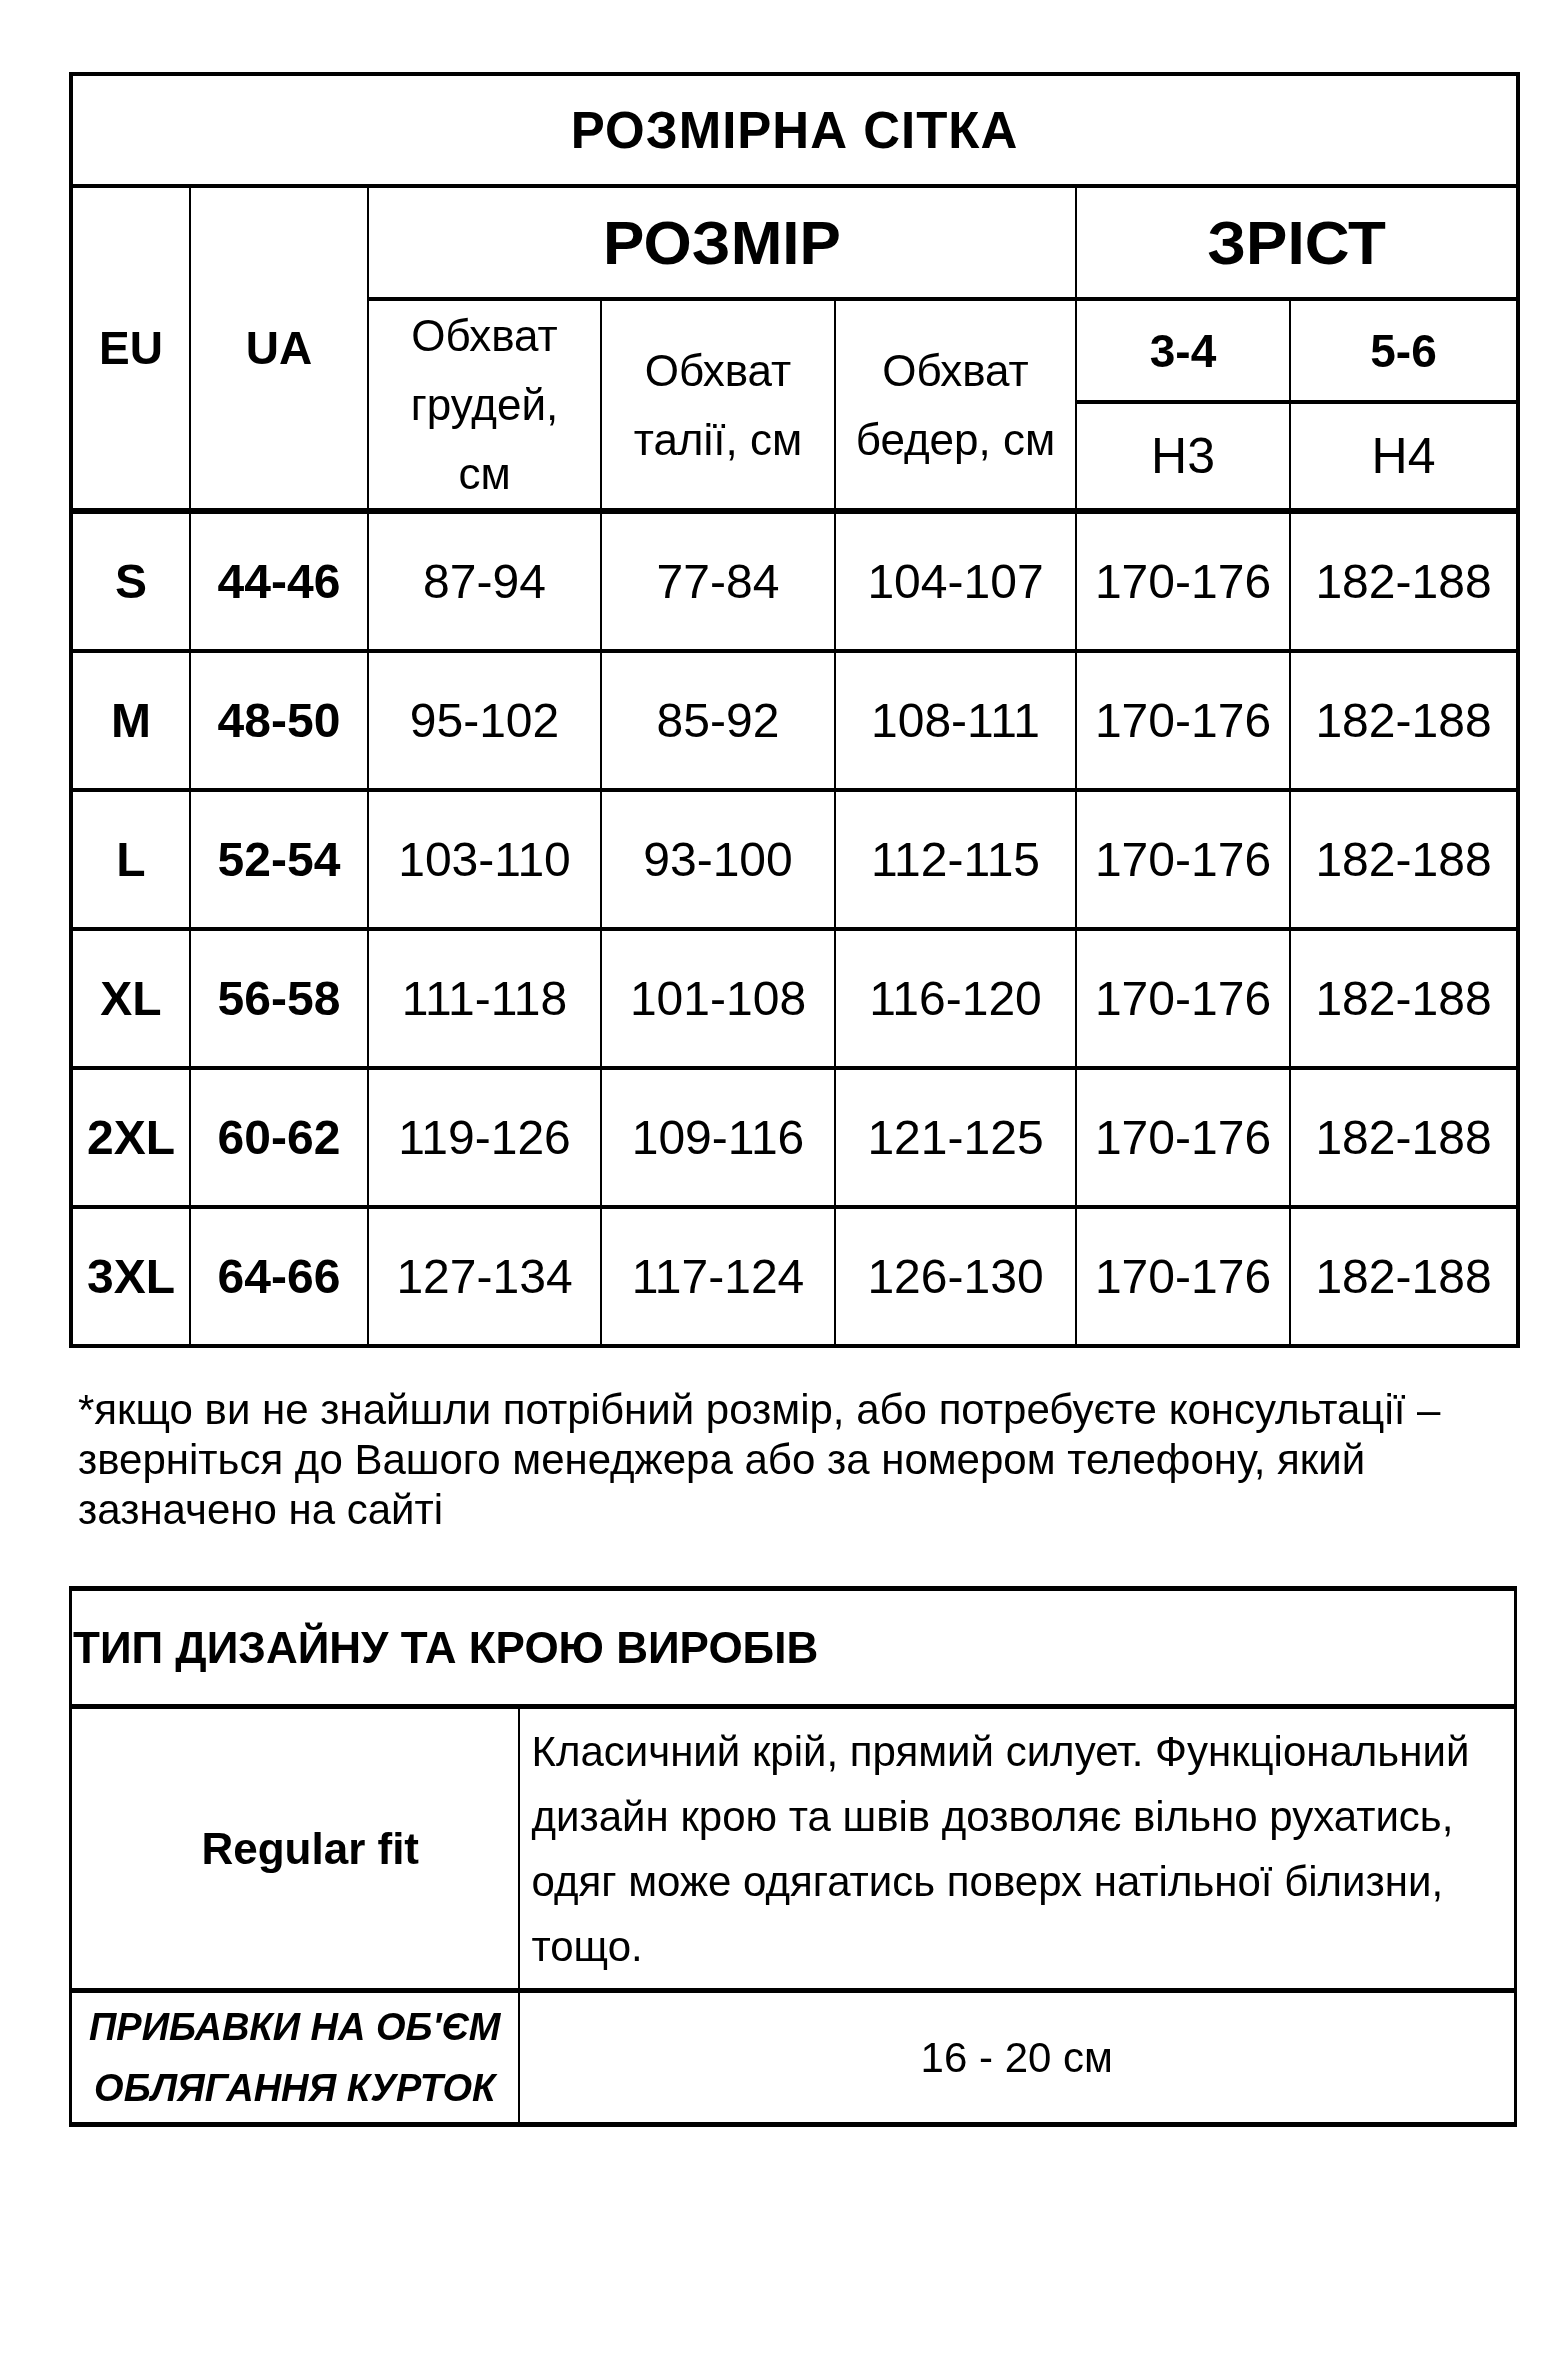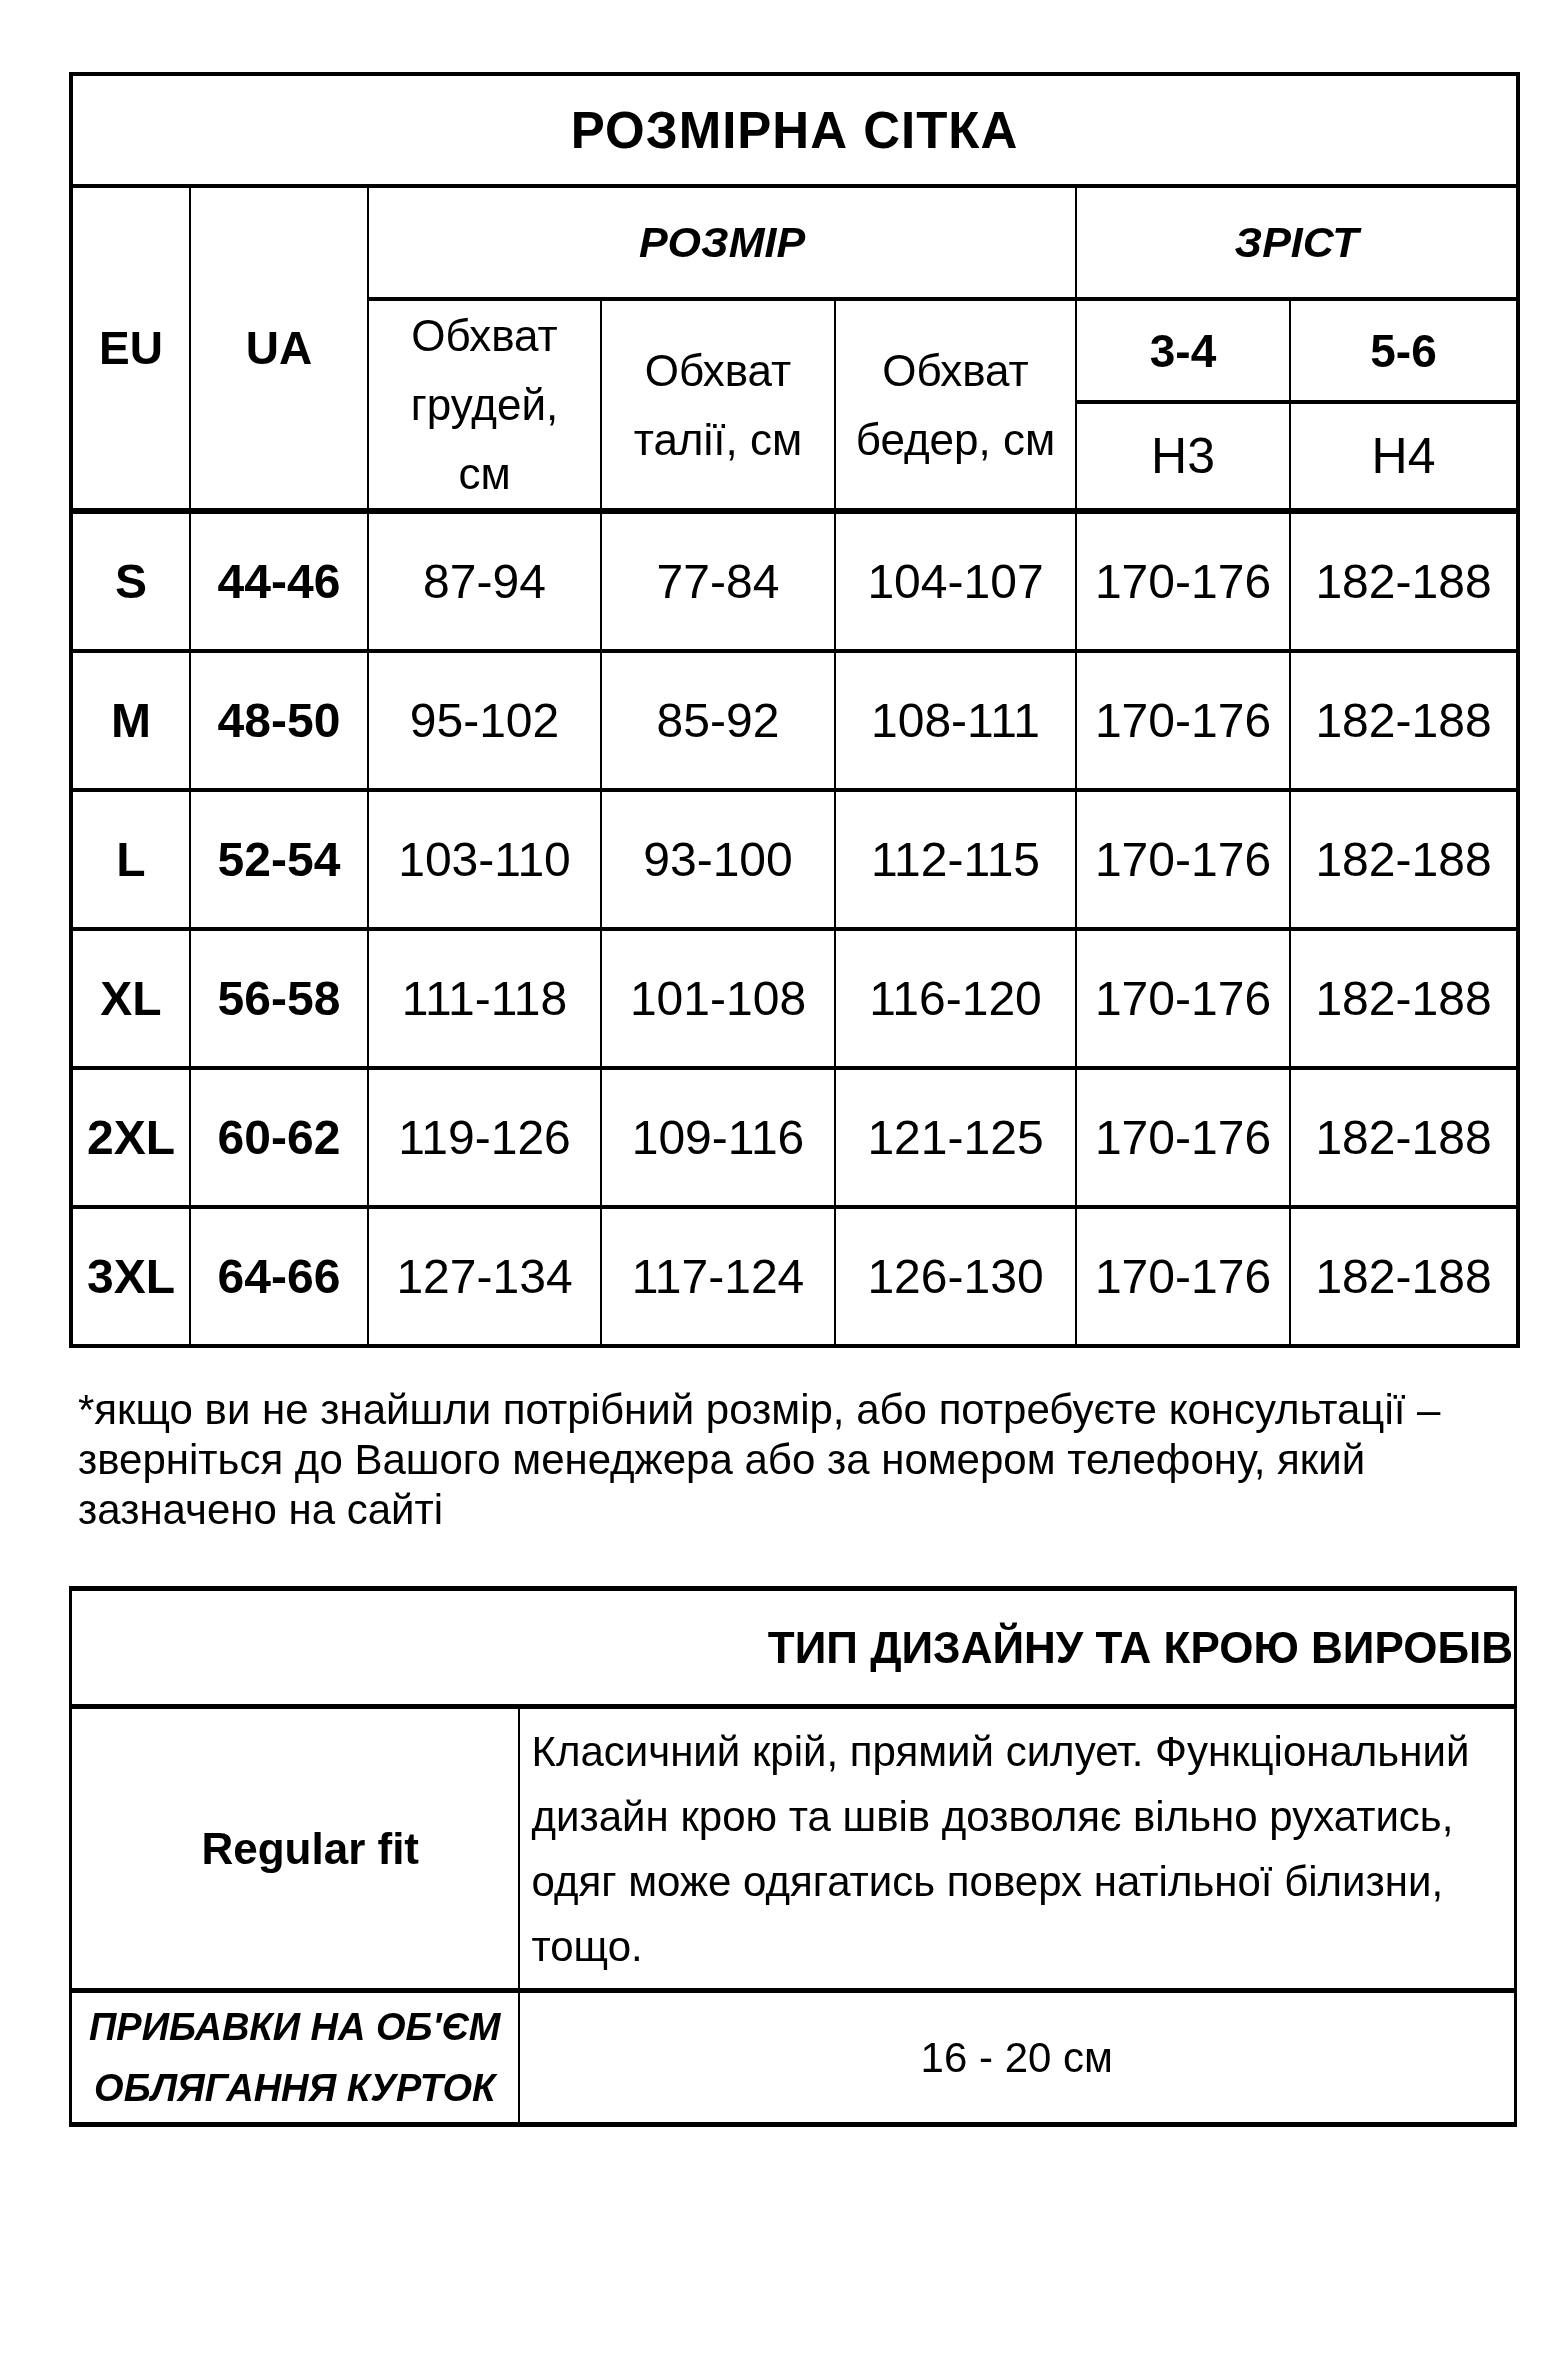--- a/index.html
+++ b/index.html
@@ -13,21 +13,21 @@
 
   
   .size-table{width:1445px;margin:72px 0 7px 69px;border:4px solid #000;}
   .size-table td{
     border:2px solid #000;
     border-top-width:4px;border-bottom-width:4px;
     text-align:center;vertical-align:middle;
     overflow:hidden;
   }
   .title-cell{height:106px;font-size:51px;font-weight:bold;letter-spacing:1px;}
-  .grp-cell{height:107px;font-size:43px;font-weight:bold;font-style:italic;}
+  .grp-cell{height:107px;font-size:62px;font-weight:bold;}
   .sub-top{height:91px;font-size:46px;font-weight:bold;}
   .sub-bot{height:95px;font-size:50px;font-weight:normal;}
   .eu-ua{font-size:46px;font-weight:bold;}
   .obkhvat{font-size:44px;font-weight:normal;line-height:69px;padding:0 14px;}
   .data-row td{height:133px;font-size:48px;}
   .data-row td.b{font-weight:bold;}
   .first-data td{border-top-width:6px;}
 
   
   .footnote{
@@ -35,21 +35,21 @@
     font-size:42px;line-height:50px;
   }
 
   
   .design-table{width:1445px;margin:51px 0 0 69px;border:3px solid #000;}
   .design-table td{
     border:2px solid #000;
     border-top-width:5px;border-bottom-width:5px;
     vertical-align:middle;overflow:hidden;
   }
-  .t2-title{height:111px;font-size:44px;font-weight:bold;text-align:right;}
+  .t2-title{height:111px;font-size:44px;font-weight:bold;text-align:left;}
   .t2-fit-label{height:277px;font-size:44px;font-weight:bold;text-align:center;padding-left:32px;}
   .t2-desc{font-size:42px;line-height:65px;text-align:left;padding:6px 8px 6px 12px;}
   .t2-caps{height:129px;font-size:38px;font-weight:bold;line-height:61px;text-align:center;padding:0 6px;font-style:italic;}
   .t2-val{font-size:42px;text-align:center;}
 </style>
 </head>
 <body>
 
 <table class="size-table">
   <colgroup>

